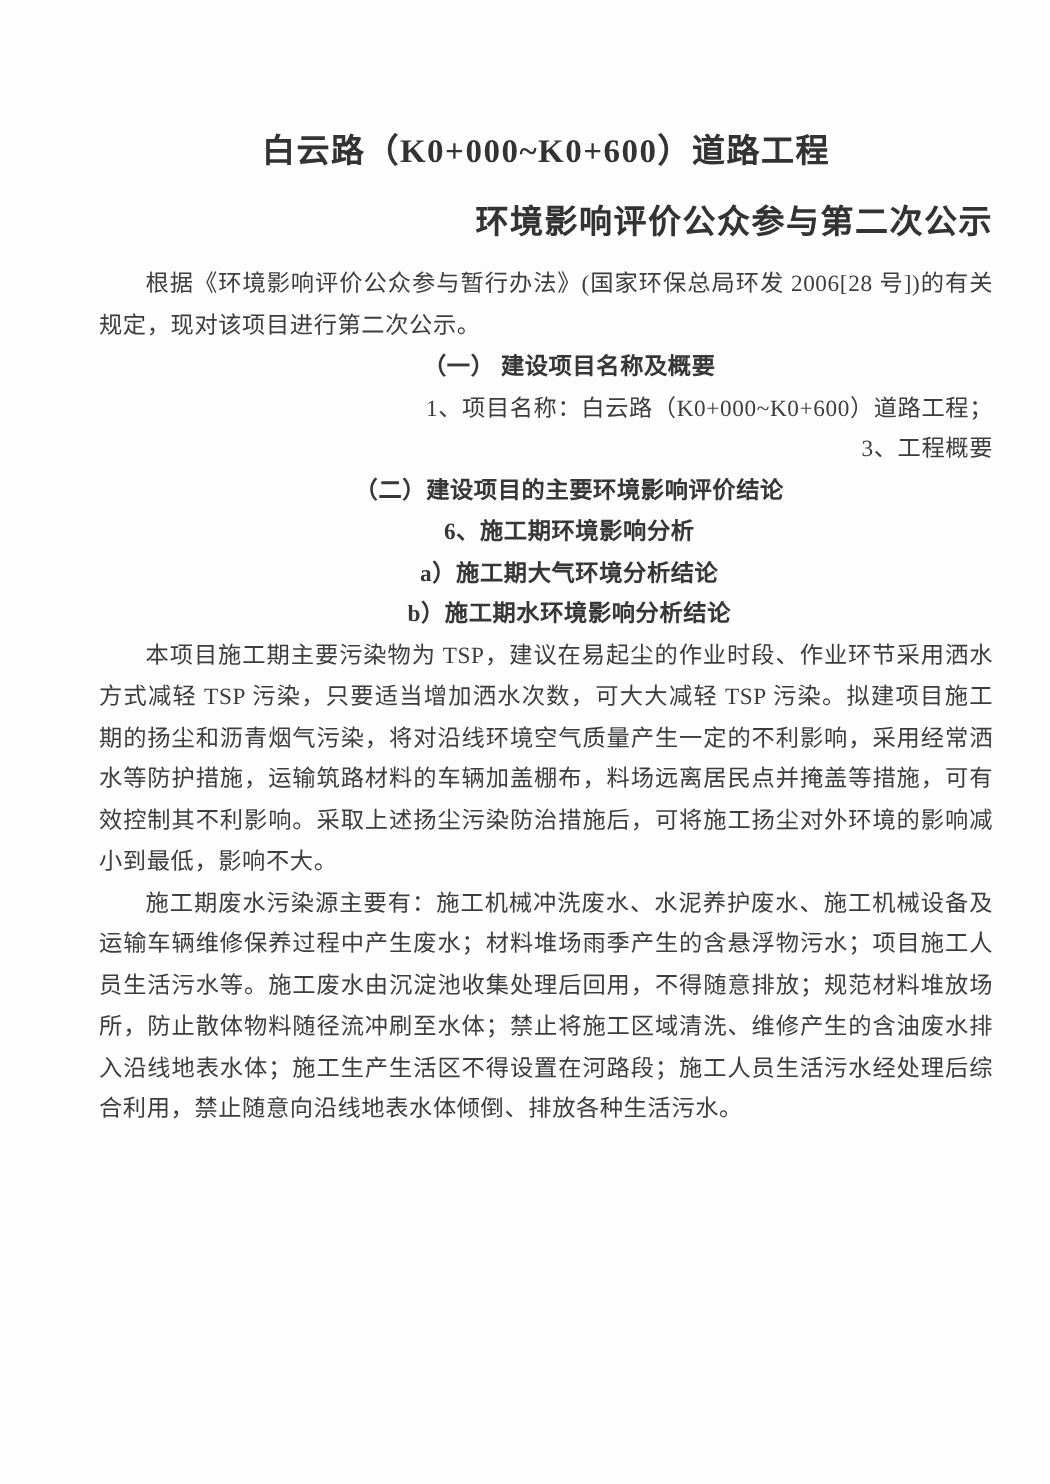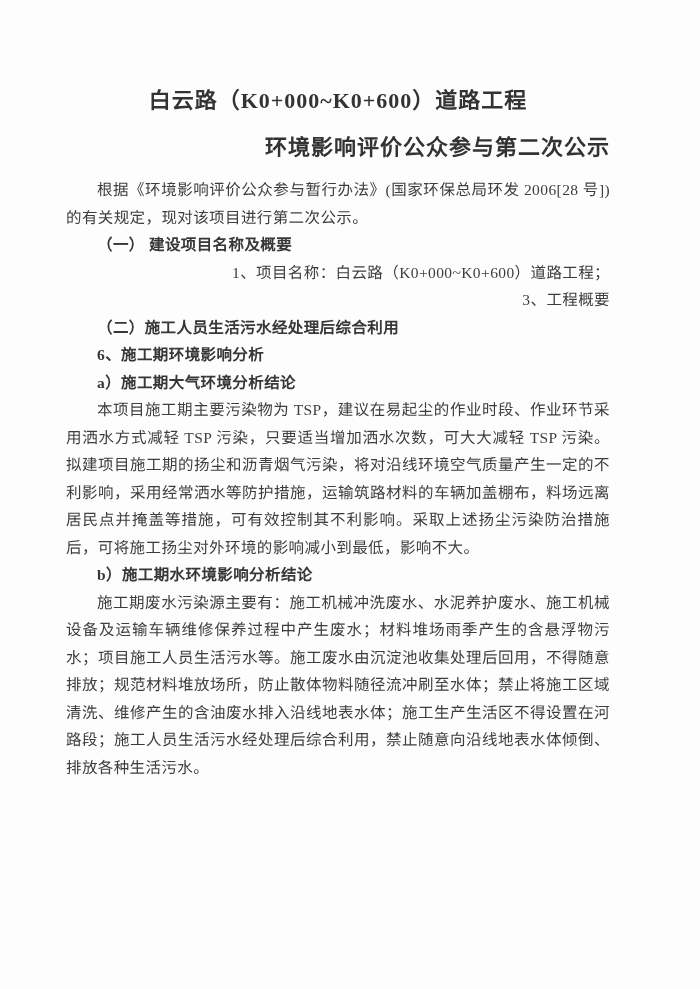--- a/index.html
+++ b/index.html
@@ -7,21 +7,21 @@
     padding: 0;
     background: #ffffff;
   }
   .page {
     position: relative;
     width: 700px;
     height: 989px;
     margin: 0 auto;
     background: #fdfdfd;
     box-sizing: border-box;
-    padding: 86px 90px 0 66px;
+    padding: 86px 38px 0 66px;
     font-family: "Liberation Serif", "DejaVu Serif", serif;
     color: #3d3d3d;
     overflow: hidden;
   }
   .doc-title {
     text-align: center;
     font-weight: bold;
     font-size: 22px;
     line-height: 30px;
     margin: 0;
@@ -40,40 +40,40 @@
     font-size: 15.5px;
     line-height: 27.5px;
     text-align: justify;
     text-indent: 2em;
     letter-spacing: 0.4px;
     word-break: break-all;
   }
   .blk.heading {
     font-weight: bold;
     color: #373737;
-    text-align: left;
+    text-align: center;
   }
   .blk.list-item {
     font-weight: normal;
     text-align: right;
   }
 </style>
 </head>
 <body>
 
 <div class="page">
   <h1 class="doc-title line1">白云路（K0+000~K0+600）道路工程</h1>
   <h1 class="doc-title line2">环境影响评价公众参与第二次公示</h1>
 
   <div class="doc-body">
 
   <p class="blk paragraph">根据《环境影响评价公众参与暂行办法》(国家环保总局环发 2006[28 号])的有关规定，现对该项目进行第二次公示。</p>
       <p class="blk heading">（一） 建设项目名称及概要</p>
       <p class="blk list-item">1、项目名称：白云路（K0+000~K0+600）道路工程；</p>
       <p class="blk list-item">3、工程概要</p>
-      <p class="blk heading">（二）施工人员生活污水经处理后综合利用</p>
+      <p class="blk heading">（二）建设项目的主要环境影响评价结论</p>
       <p class="blk heading">6、施工期环境影响分析</p>
       <p class="blk heading">a）施工期大气环境分析结论</p>
+      <p class="blk heading">b）施工期水环境影响分析结论</p>
       <p class="blk paragraph">本项目施工期主要污染物为 TSP，建议在易起尘的作业时段、作业环节采用洒水方式减轻 TSP 污染，只要适当增加洒水次数，可大大减轻 TSP 污染。拟建项目施工期的扬尘和沥青烟气污染，将对沿线环境空气质量产生一定的不利影响，采用经常洒水等防护措施，运输筑路材料的车辆加盖棚布，料场远离居民点并掩盖等措施，可有效控制其不利影响。采取上述扬尘污染防治措施后，可将施工扬尘对外环境的影响减小到最低，影响不大。</p>
-      <p class="blk heading">b）施工期水环境影响分析结论</p>
       <p class="blk paragraph">施工期废水污染源主要有：施工机械冲洗废水、水泥养护废水、施工机械设备及运输车辆维修保养过程中产生废水；材料堆场雨季产生的含悬浮物污水；项目施工人员生活污水等。施工废水由沉淀池收集处理后回用，不得随意排放；规范材料堆放场所，防止散体物料随径流冲刷至水体；禁止将施工区域清洗、维修产生的含油废水排入沿线地表水体；施工生产生活区不得设置在河路段；施工人员生活污水经处理后综合利用，禁止随意向沿线地表水体倾倒、排放各种生活污水。</p>
     </div>
 </div>
 
 </body></html>

